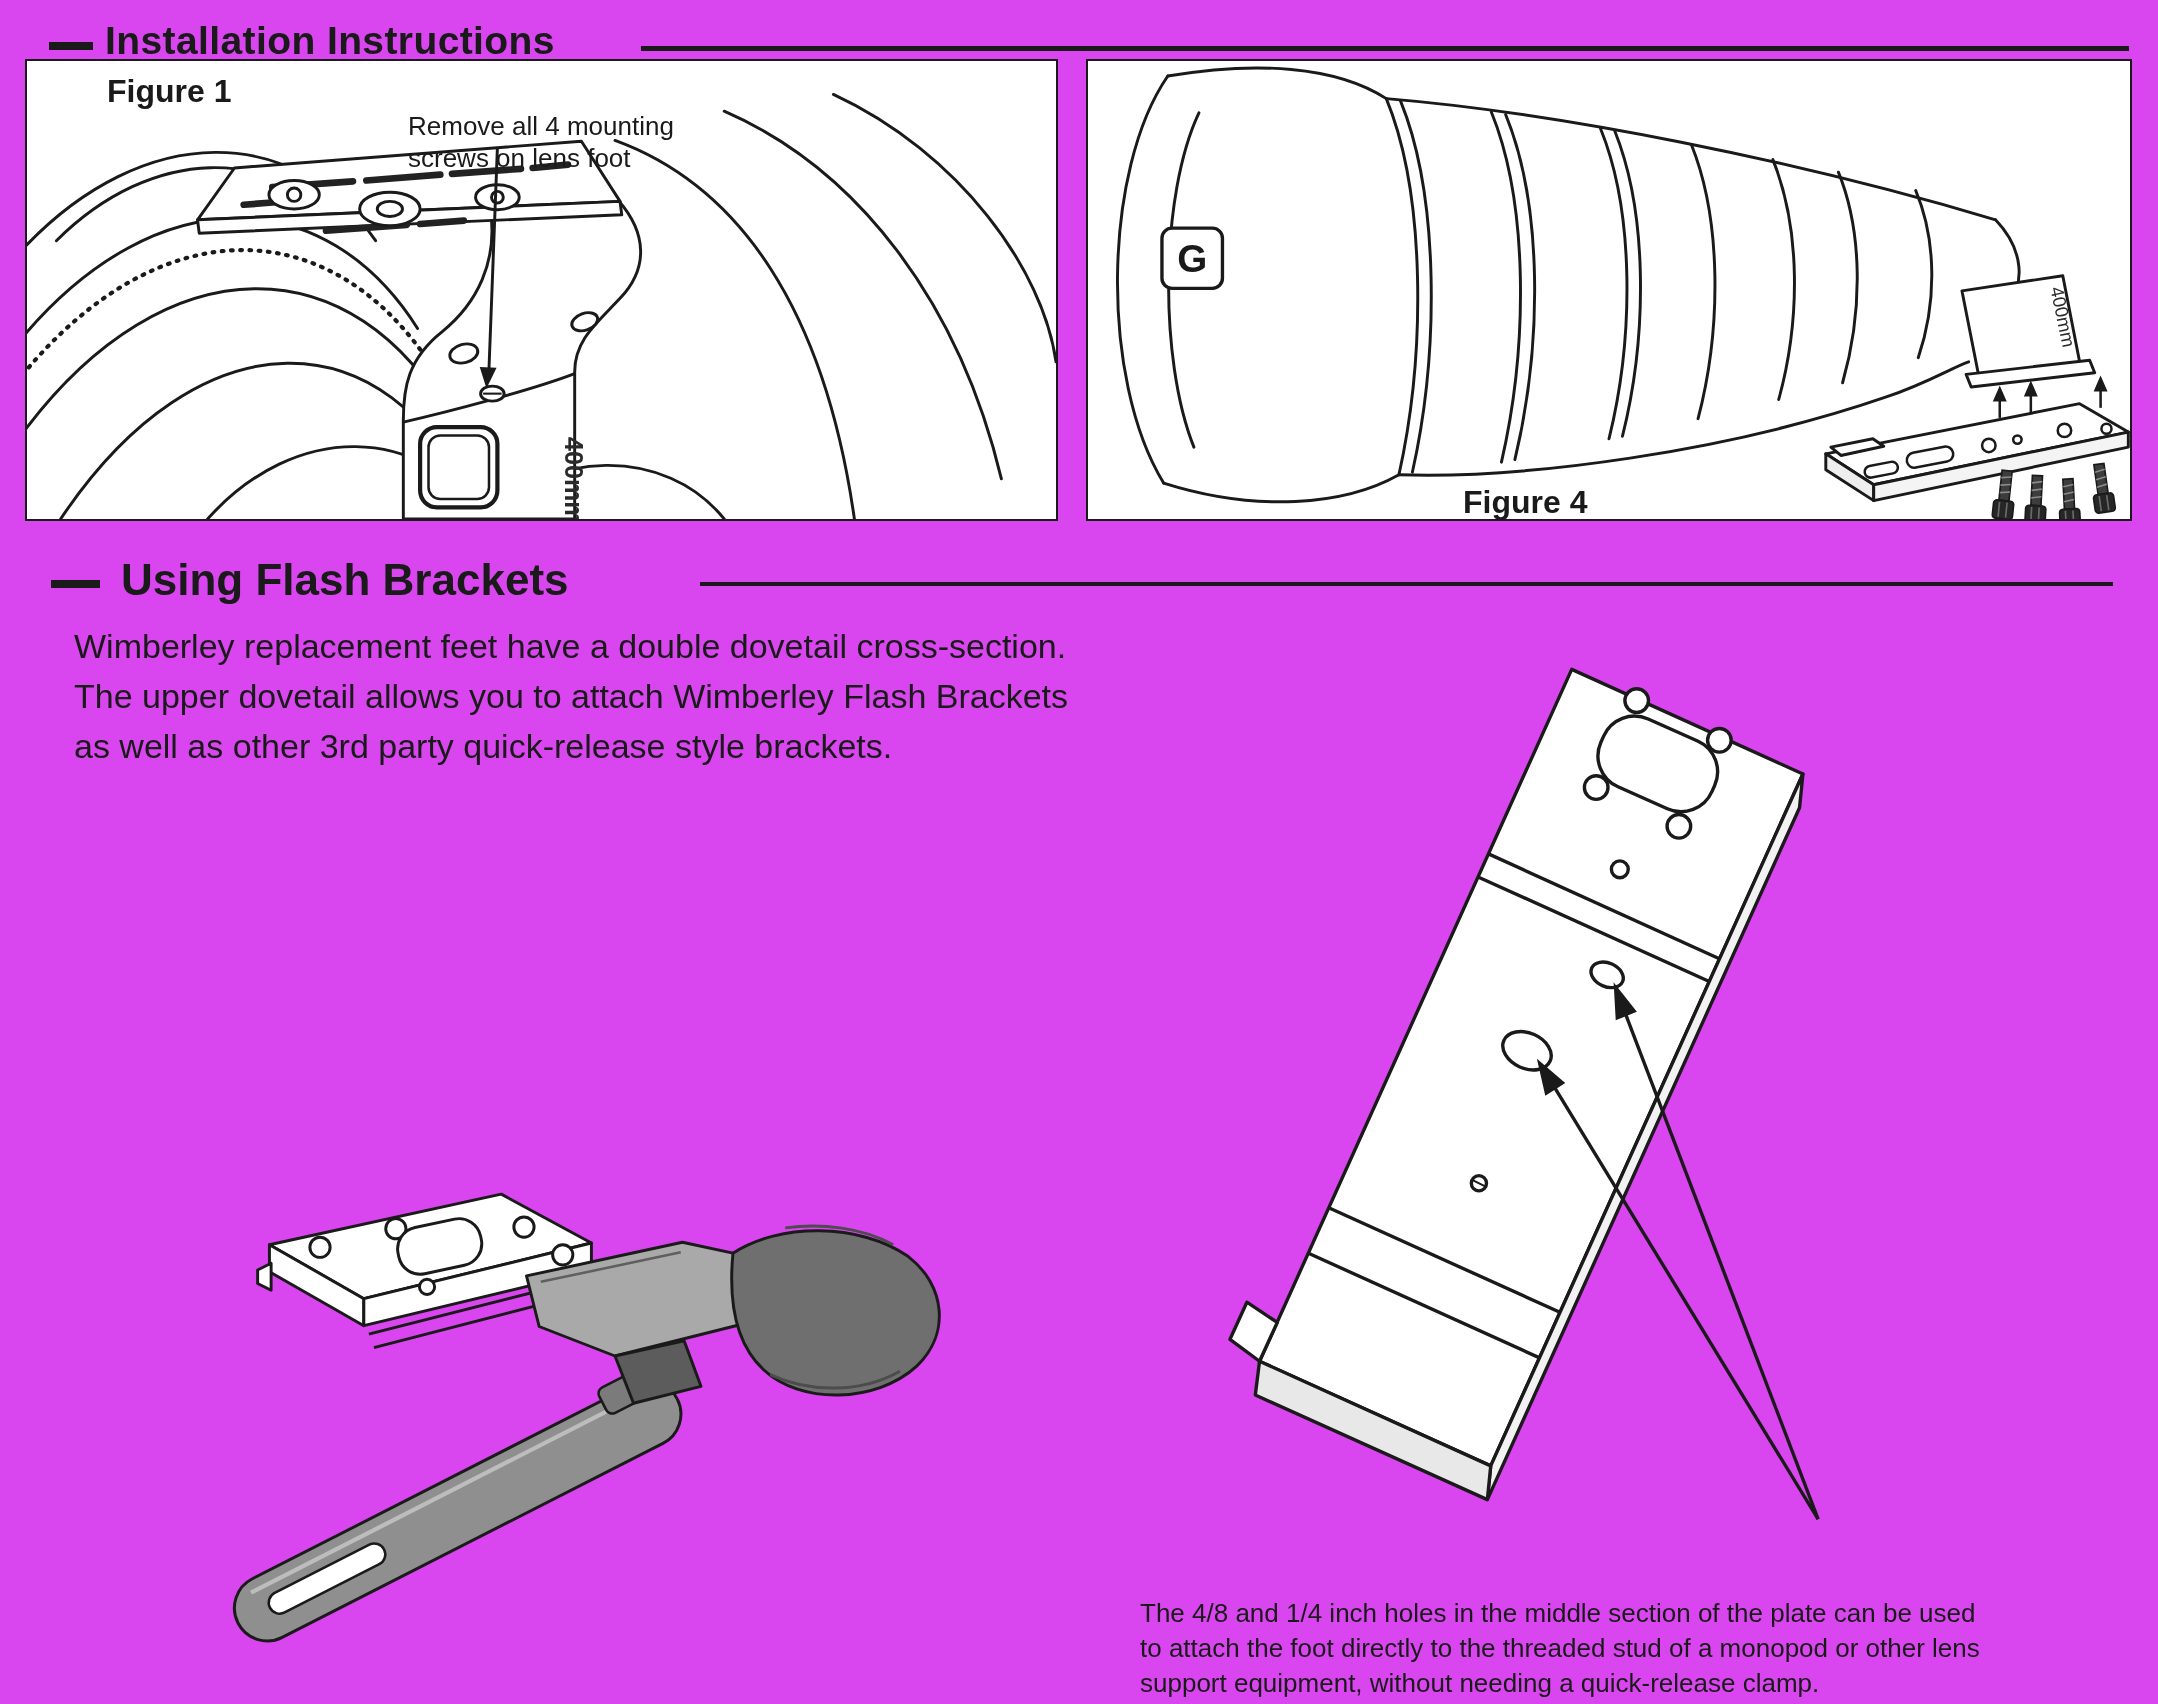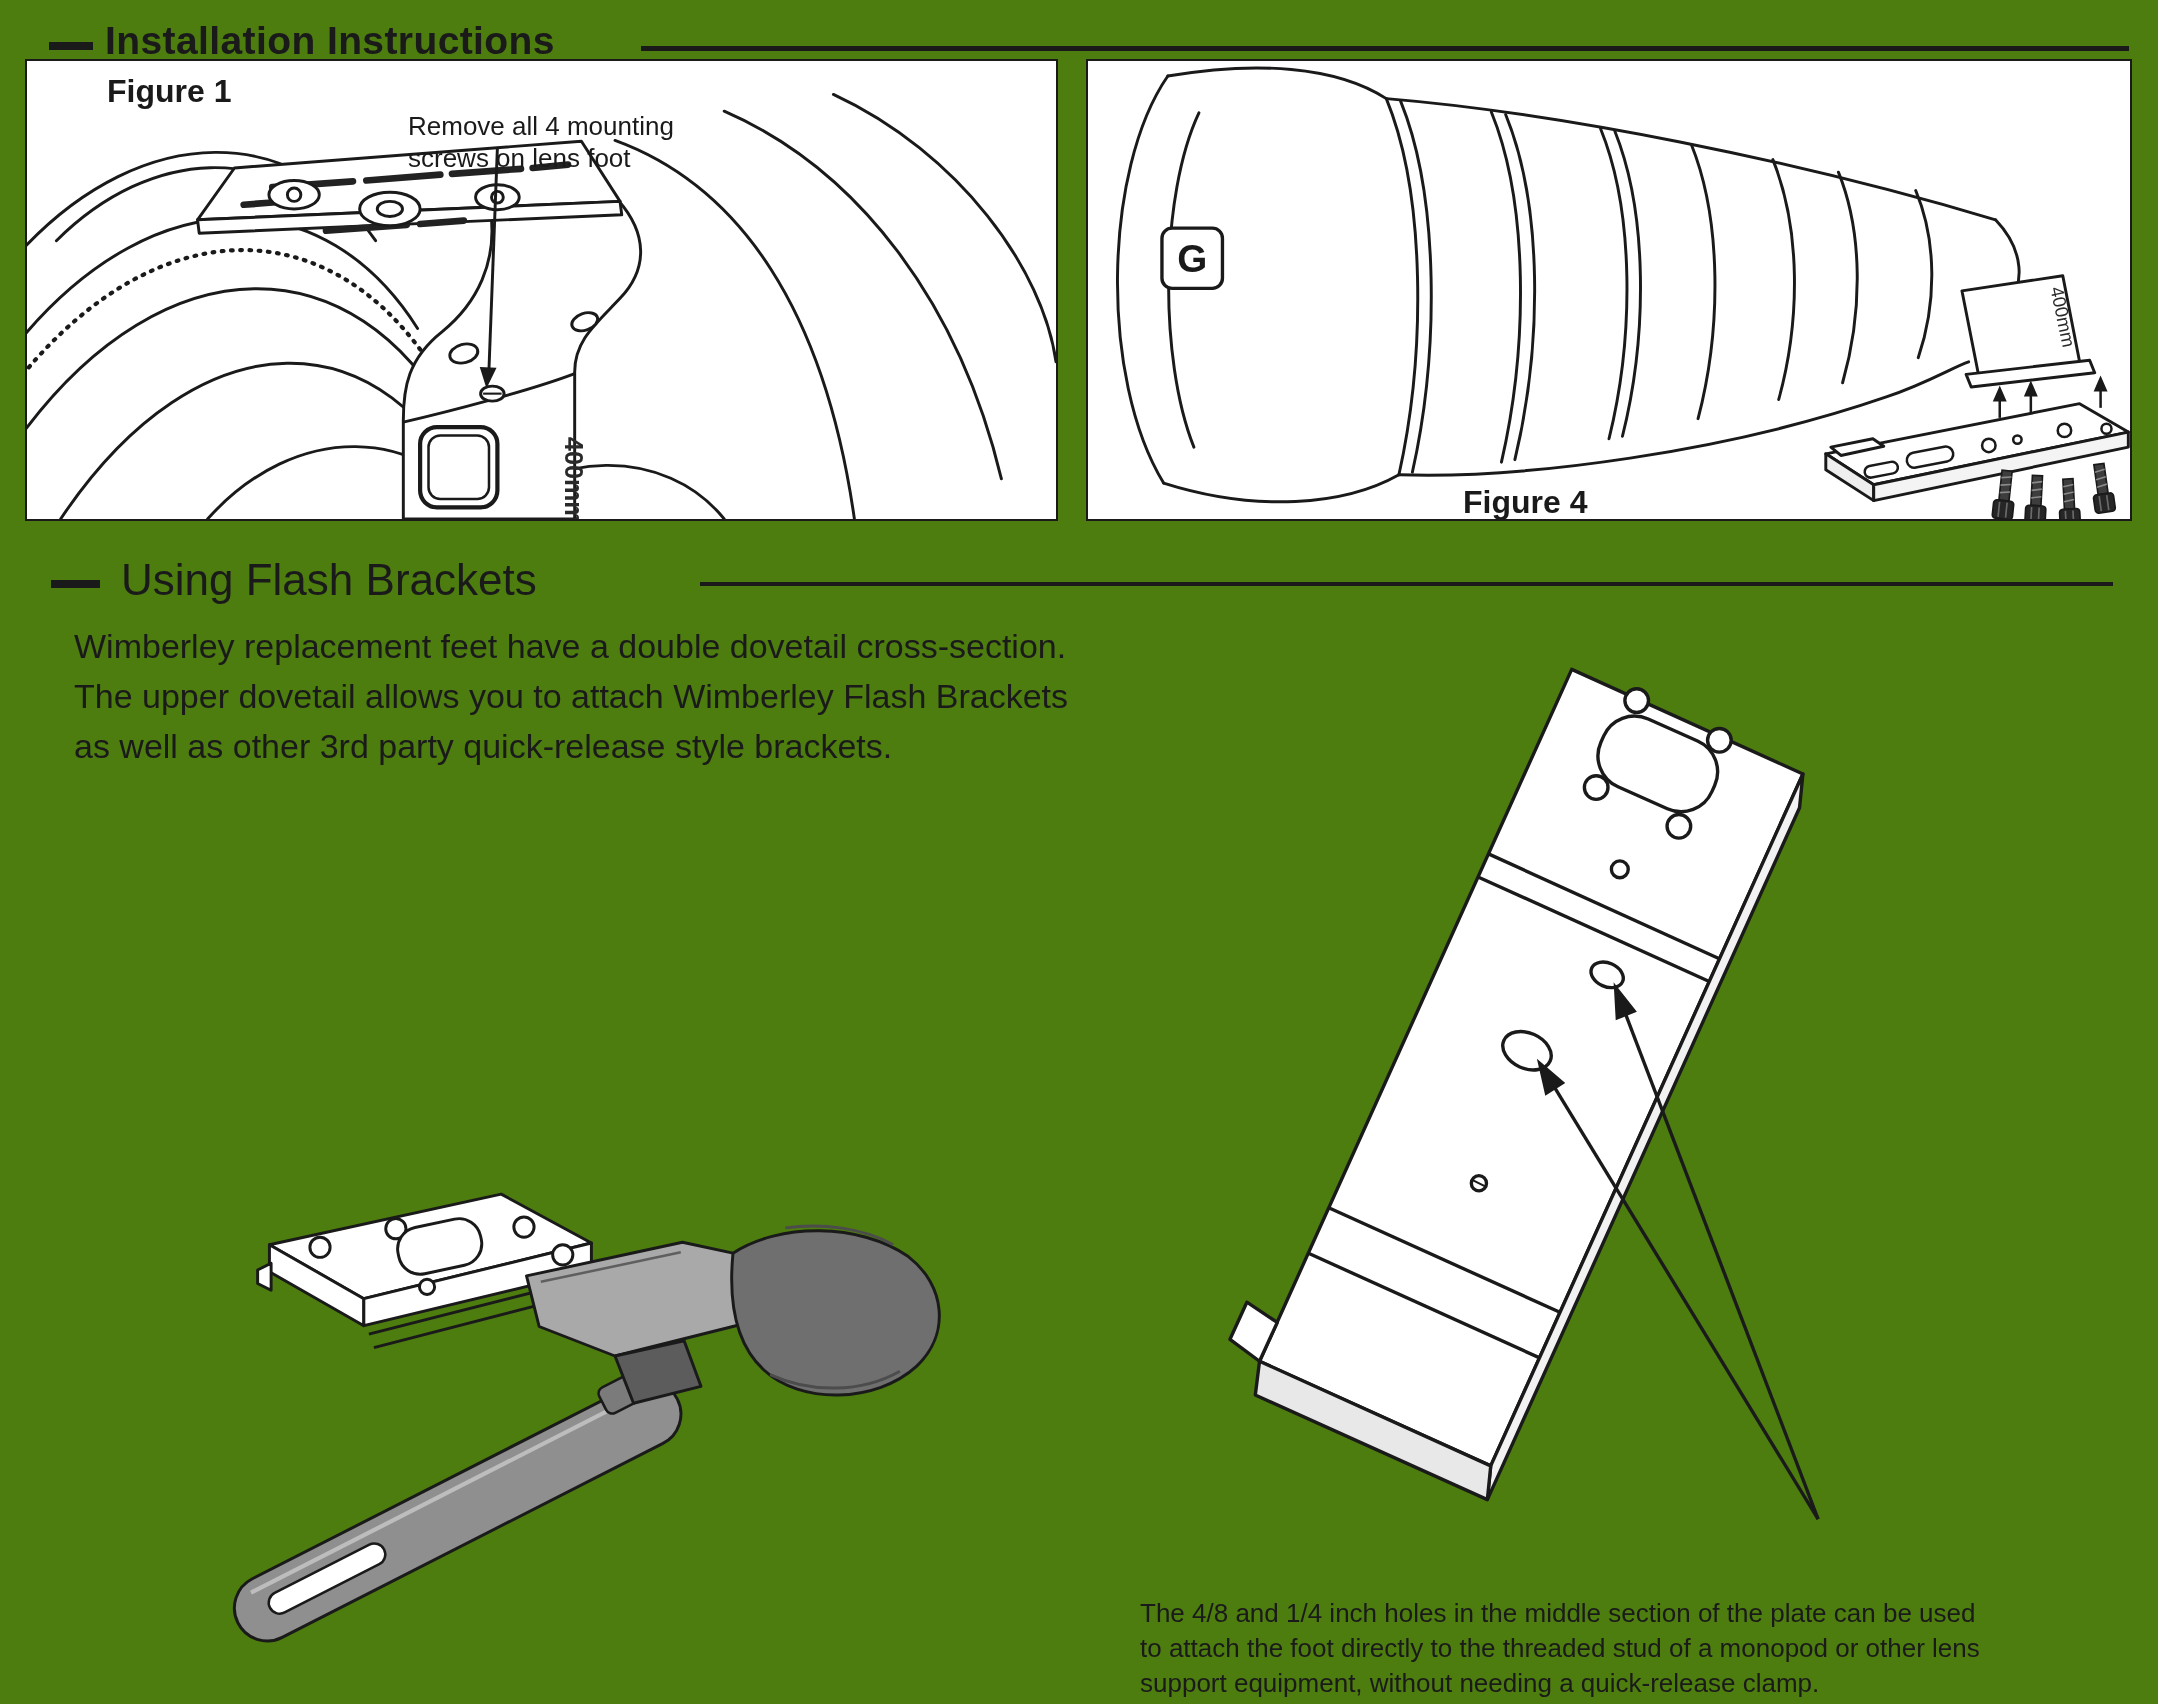--- a/index.html
+++ b/index.html
@@ -1,23 +1,23 @@
 <!DOCTYPE html>
 <html style="font-size:13.5px"><head>
 <meta charset="utf-8">
 <style>
   html,body{margin:0;padding:0;background:#ffffff;}
   .page{
-    position:relative;width:2159px;height:1704px;background:#4d7c0f;
+    position:relative;width:2159px;height:1704px;background:#d946ef;
     font-family:"Liberation Sans", sans-serif;color:#1a1a1a;overflow:hidden;
   }
   .abs{position:absolute;}
   .rule{background:#1a1a1a;}
   .h1{font-size:39px;font-weight:bold;letter-spacing:0.4px;white-space:nowrap;}
-  .h2{font-size:44px;font-weight:normal;white-space:nowrap;}
+  .h2{font-size:44px;font-weight:bold;white-space:nowrap;}
   .figlabel{font-size:32px;font-weight:bold;}
   .callout{font-size:26px;line-height:32px;white-space:pre-line;}
   .para{font-size:34px;line-height:50px;white-space:pre-line;}
   .ap-head{font-size:28px;font-weight:bold;white-space:nowrap;}
   .ap-body{font-size:26px;line-height:35px;white-space:pre-line;}
   .panel{border:2.5px solid #1a1a1a;background:#ffffff;}
   .panel svg{position:absolute;left:0;top:0;}
   svg text{font-family:"Liberation Sans", sans-serif;}
 </style>
 </head>

